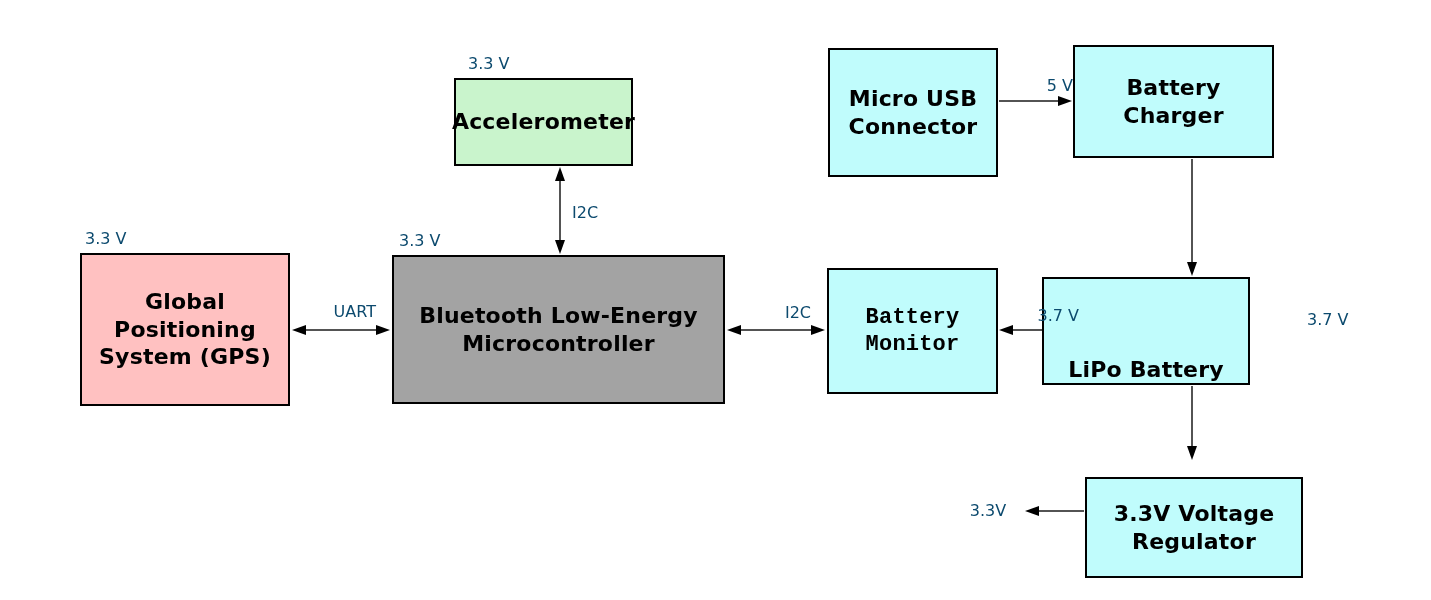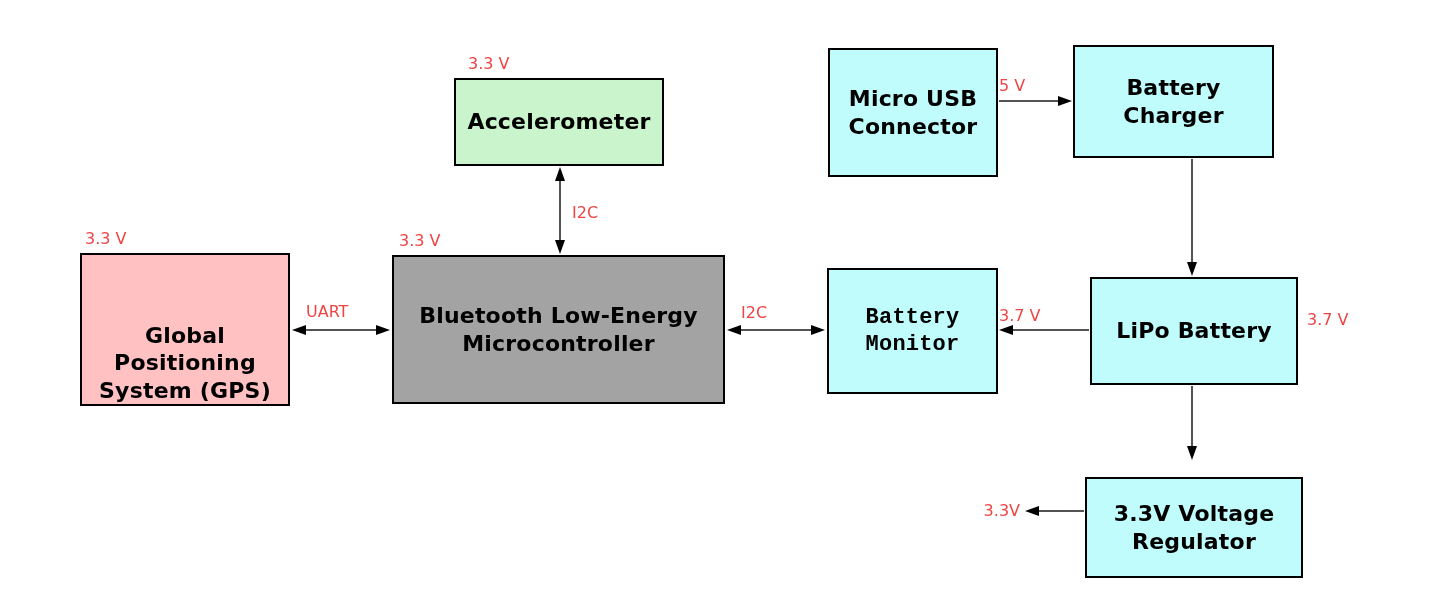--- a/index.html
+++ b/index.html
@@ -12,24 +12,24 @@
   .wires polygon{fill:#000000;stroke:none;}
   .node{
     position:absolute;display:flex;align-items:center;justify-content:center;
     border:2.5px solid #000000;box-sizing:border-box;text-align:center;
   }
   .node-label{
     white-space:pre-line;font-weight:bold;font-size:22px;line-height:1.25;
     color:#000000;letter-spacing:0.2px;
   }
   .ann{
-    position:absolute;font-size:16px;color:#ef4444;white-space:nowrap;line-height:1.1;
+    position:absolute;font-size:16px;color:#0c4a6e;white-space:nowrap;line-height:1.1;
   }
-  .center{text-align:left;}
-  .right{text-align:right;}
+  .center{text-align:right;}
+  .right{text-align:center;}
 </style>
 </head>
 <body>
 
 <div class="canvas">
 
   <svg class="wires" width="1431" height="600" viewBox="0 0 1431 600">
     <g>
       <line x1="296" y1="330" x2="386" y2="330"></line>
       <polygon points="292,330 306,325 306,335"></polygon>
@@ -60,25 +60,25 @@
     <g>
       <line x1="1192" y1="386" x2="1192" y2="450"></line>
       <polygon points="1192,460 1187,446 1197,446"></polygon>
     </g>
     <g>
       <line x1="1084" y1="511" x2="1035" y2="511"></line>
       <polygon points="1025,511 1039,506 1039,516"></polygon>
     </g>
   </svg>
 
-  <div class="node" style="left: 454px; top: 78px; width: 210px; height: 88px; background-color: rgb(201, 244, 204);">
+  <div class="node" style="left: 454px; top: 78px; width: 179px; height: 88px; background-color: rgb(201, 244, 204);">
     <span class="node-label">Accelerometer</span>
   </div>
 
-  <div class="node" style="left: 80px; top: 253px; width: 210px; height: 153px; background-color: rgb(255, 193, 193); align-items: flex-end;">
+  <div class="node" style="left: 80px; top: 253px; width: 210px; height: 153px; background-color: rgb(255, 193, 193);">
     <span class="node-label">Global
 Positioning
 System (GPS)</span>
   </div>
 
   <div class="node" style="left: 392px; top: 255px; width: 333px; height: 149px; background-color: #a3a3a3;">
     <span class="node-label">Bluetooth Low-Energy
 Microcontroller</span>
   </div>
 
@@ -89,21 +89,21 @@
 
   <div class="node" style="left: 1073px; top: 45px; width: 201px; height: 113px; background-color: rgb(192, 252, 252);">
     <span class="node-label">Battery Charger</span>
   </div>
 
   <div class="node" style="left: 827px; top: 268px; width: 171px; height: 126px; background-color: rgb(192, 252, 252); font-family: Liberation Mono, monospace;">
     <span class="node-label">Battery
 Monitor</span>
   </div>
 
-  <div class="node" style="left: 1090px; top: 277px; width: 208px; height: 108px; background-color: rgb(192, 252, 252);">
+  <div class="node" style="left: 1042px; top: 277px; width: 208px; height: 108px; background-color: rgb(192, 252, 252); align-items: flex-end;">
     <span class="node-label">LiPo Battery</span>
   </div>
 
   <div class="node" style="left: 1085px; top: 461px; width: 218px; height: 101px; background-color: rgb(192, 252, 252); margin-top: 16px;">
     <span class="node-label">3.3V Voltage
 Regulator</span>
   </div>
 
   <span class="ann" style="left:468px;top:55px">3.3 V</span>
   <span class="ann" style="left:85px;top:230px">3.3 V</span>

